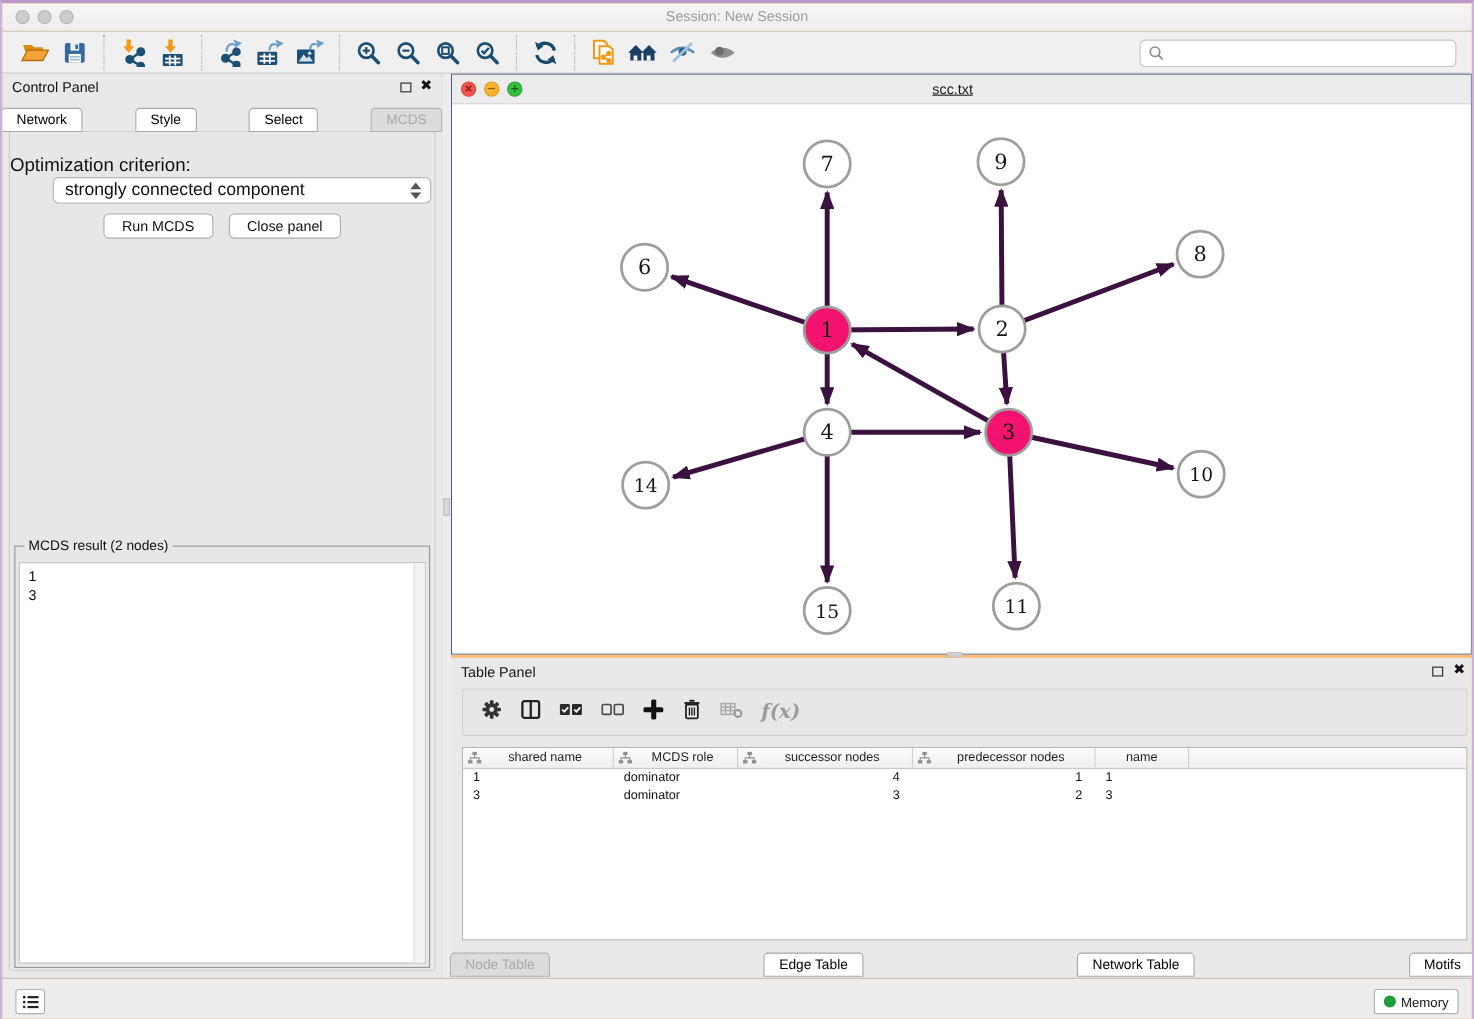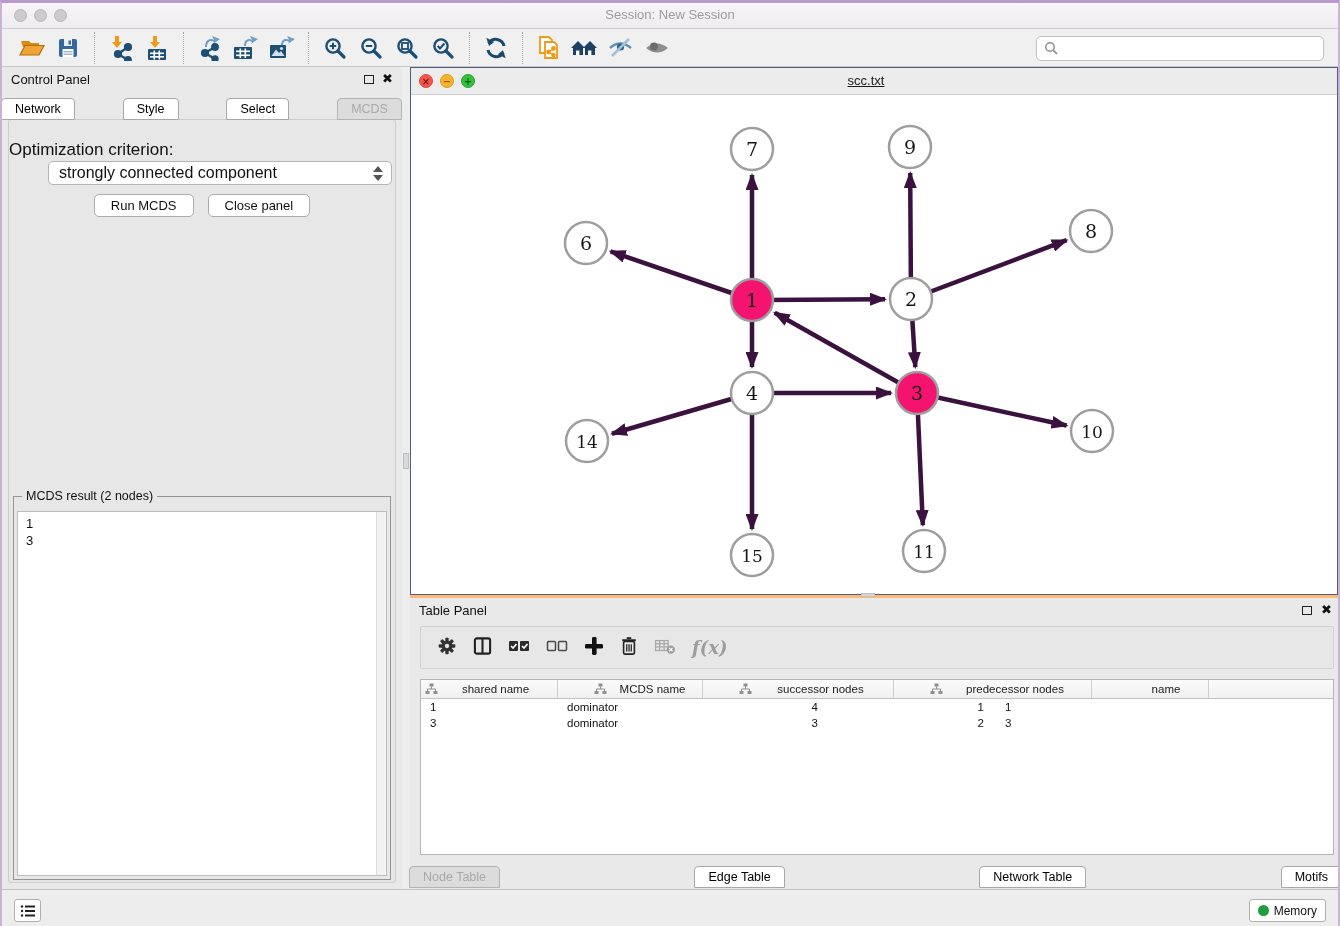--- a/index.html
+++ b/index.html
@@ -81,21 +81,21 @@
 
   
   .table-panel { position:absolute; left:408px; top:595px; width:932px; height:291px; background:#e9e9e9; }
   .tp-toolbar { position:absolute; left:10px; right:8px; top:28px; height:43px; background:#e7e7e7;
                 border:1px solid #d2d2d2; border-radius:2px; display:flex; align-items:center;
                 gap:16px; padding-left:16px;font-weight:bold; }
   .fx { font-family:"DejaVu Serif",serif; font-style:italic; font-size:18px; color:#9c9c9c; }
   .tbl-wrap { position:absolute; left:10px; right:8px; top:81px; height:176px; background:#fff;
               border:1px solid #b5b5b5; overflow:hidden; }
   .thead { display:flex; height:19px; background:linear-gradient(#fbfbfb,#f0f0f0);
-           border-bottom:1px solid #c2c2c2;gap:32px; }
+           border-bottom:1px solid #c2c2c2; }
   .th { display:flex; align-items:center; border-right:1px solid #cfcfcf; font-size:11.5px; color:#222;
         padding:0 4px; }
   .th .th-label { flex:1; text-align:center; }
   .tr { display:flex; height:16px; align-items:center; }
   .td { font-size:11.5px; color:#111; overflow:hidden; white-space:nowrap; }
   .td.l { text-align:left; padding-left:9px; }
   .td.r { text-align:right; padding-right:12px; }
   .tp-tabs { top:268px; }
 
   
@@ -478,21 +478,21 @@
             </svg>
             <span class="th-label">shared name</span>
           </div>
           <div class="th" style="width: 113px;">
             <svg width="13" height="12" viewBox="0 0 13 12">
               <rect x="4.5" y="0.5" width="4" height="3" fill="#8f8f8f"></rect>
               <rect x="0.5" y="8" width="4" height="3" fill="#8f8f8f"></rect>
               <rect x="8.5" y="8" width="4" height="3" fill="#8f8f8f"></rect>
               <path d="M6.5 3.5 V6 M2.5 8 V6 H10.5 V8" stroke="#8f8f8f" fill="none"></path>
             </svg>
-            <span class="th-label">MCDS name</span>
+            <span class="th-label">MCDS role</span>
           </div>
           <div class="th" style="width: 159px;">
             <svg width="13" height="12" viewBox="0 0 13 12">
               <rect x="4.5" y="0.5" width="4" height="3" fill="#8f8f8f"></rect>
               <rect x="0.5" y="8" width="4" height="3" fill="#8f8f8f"></rect>
               <rect x="8.5" y="8" width="4" height="3" fill="#8f8f8f"></rect>
               <path d="M6.5 3.5 V6 M2.5 8 V6 H10.5 V8" stroke="#8f8f8f" fill="none"></path>
             </svg>
             <span class="th-label">successor nodes</span>
           </div>

